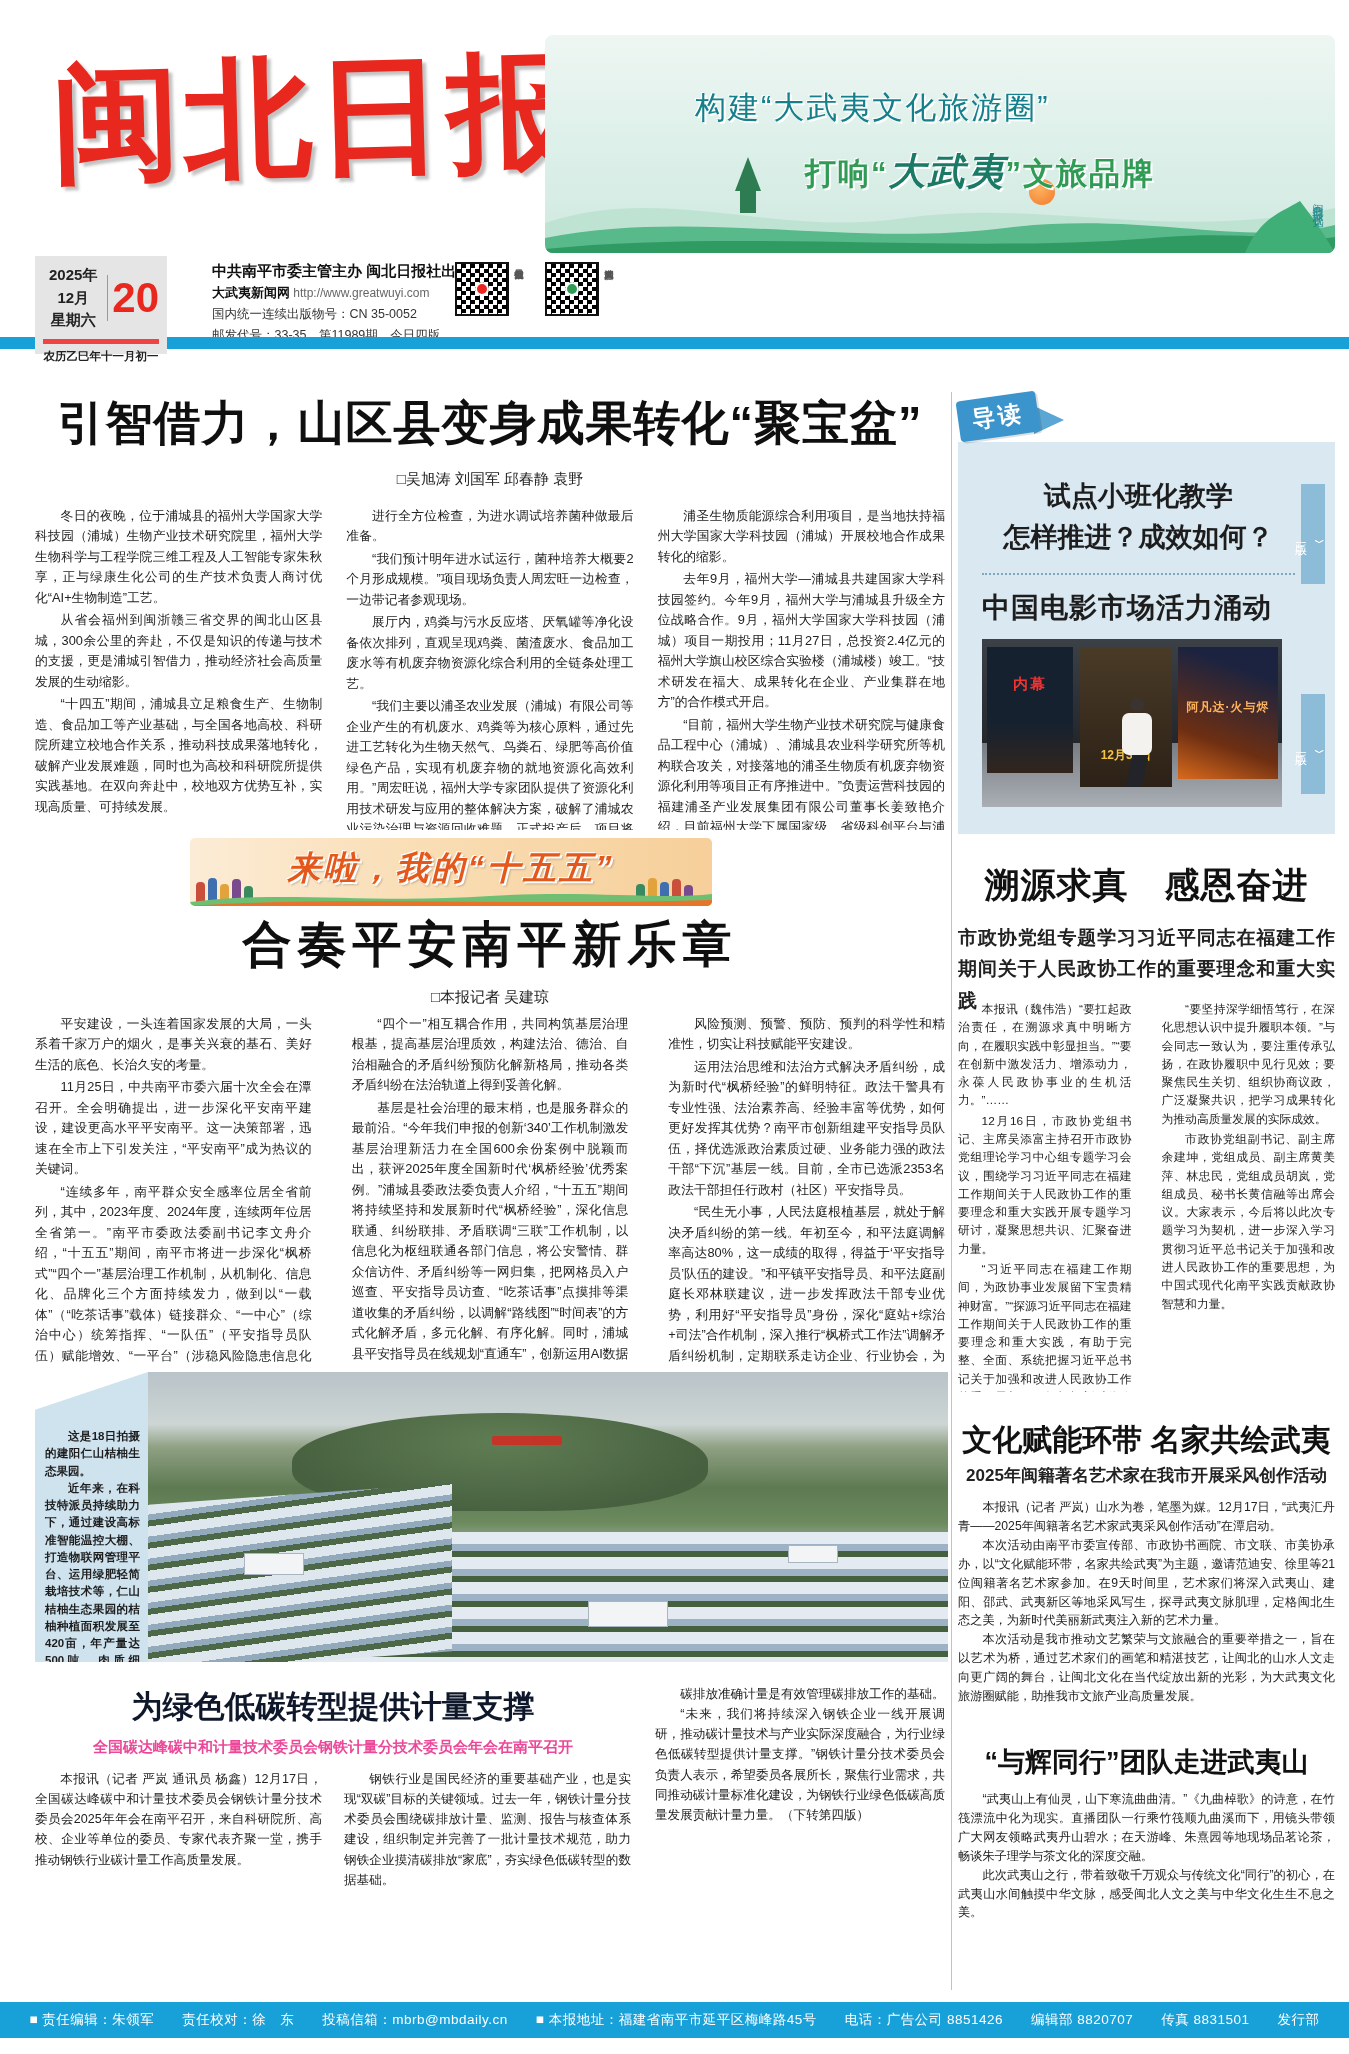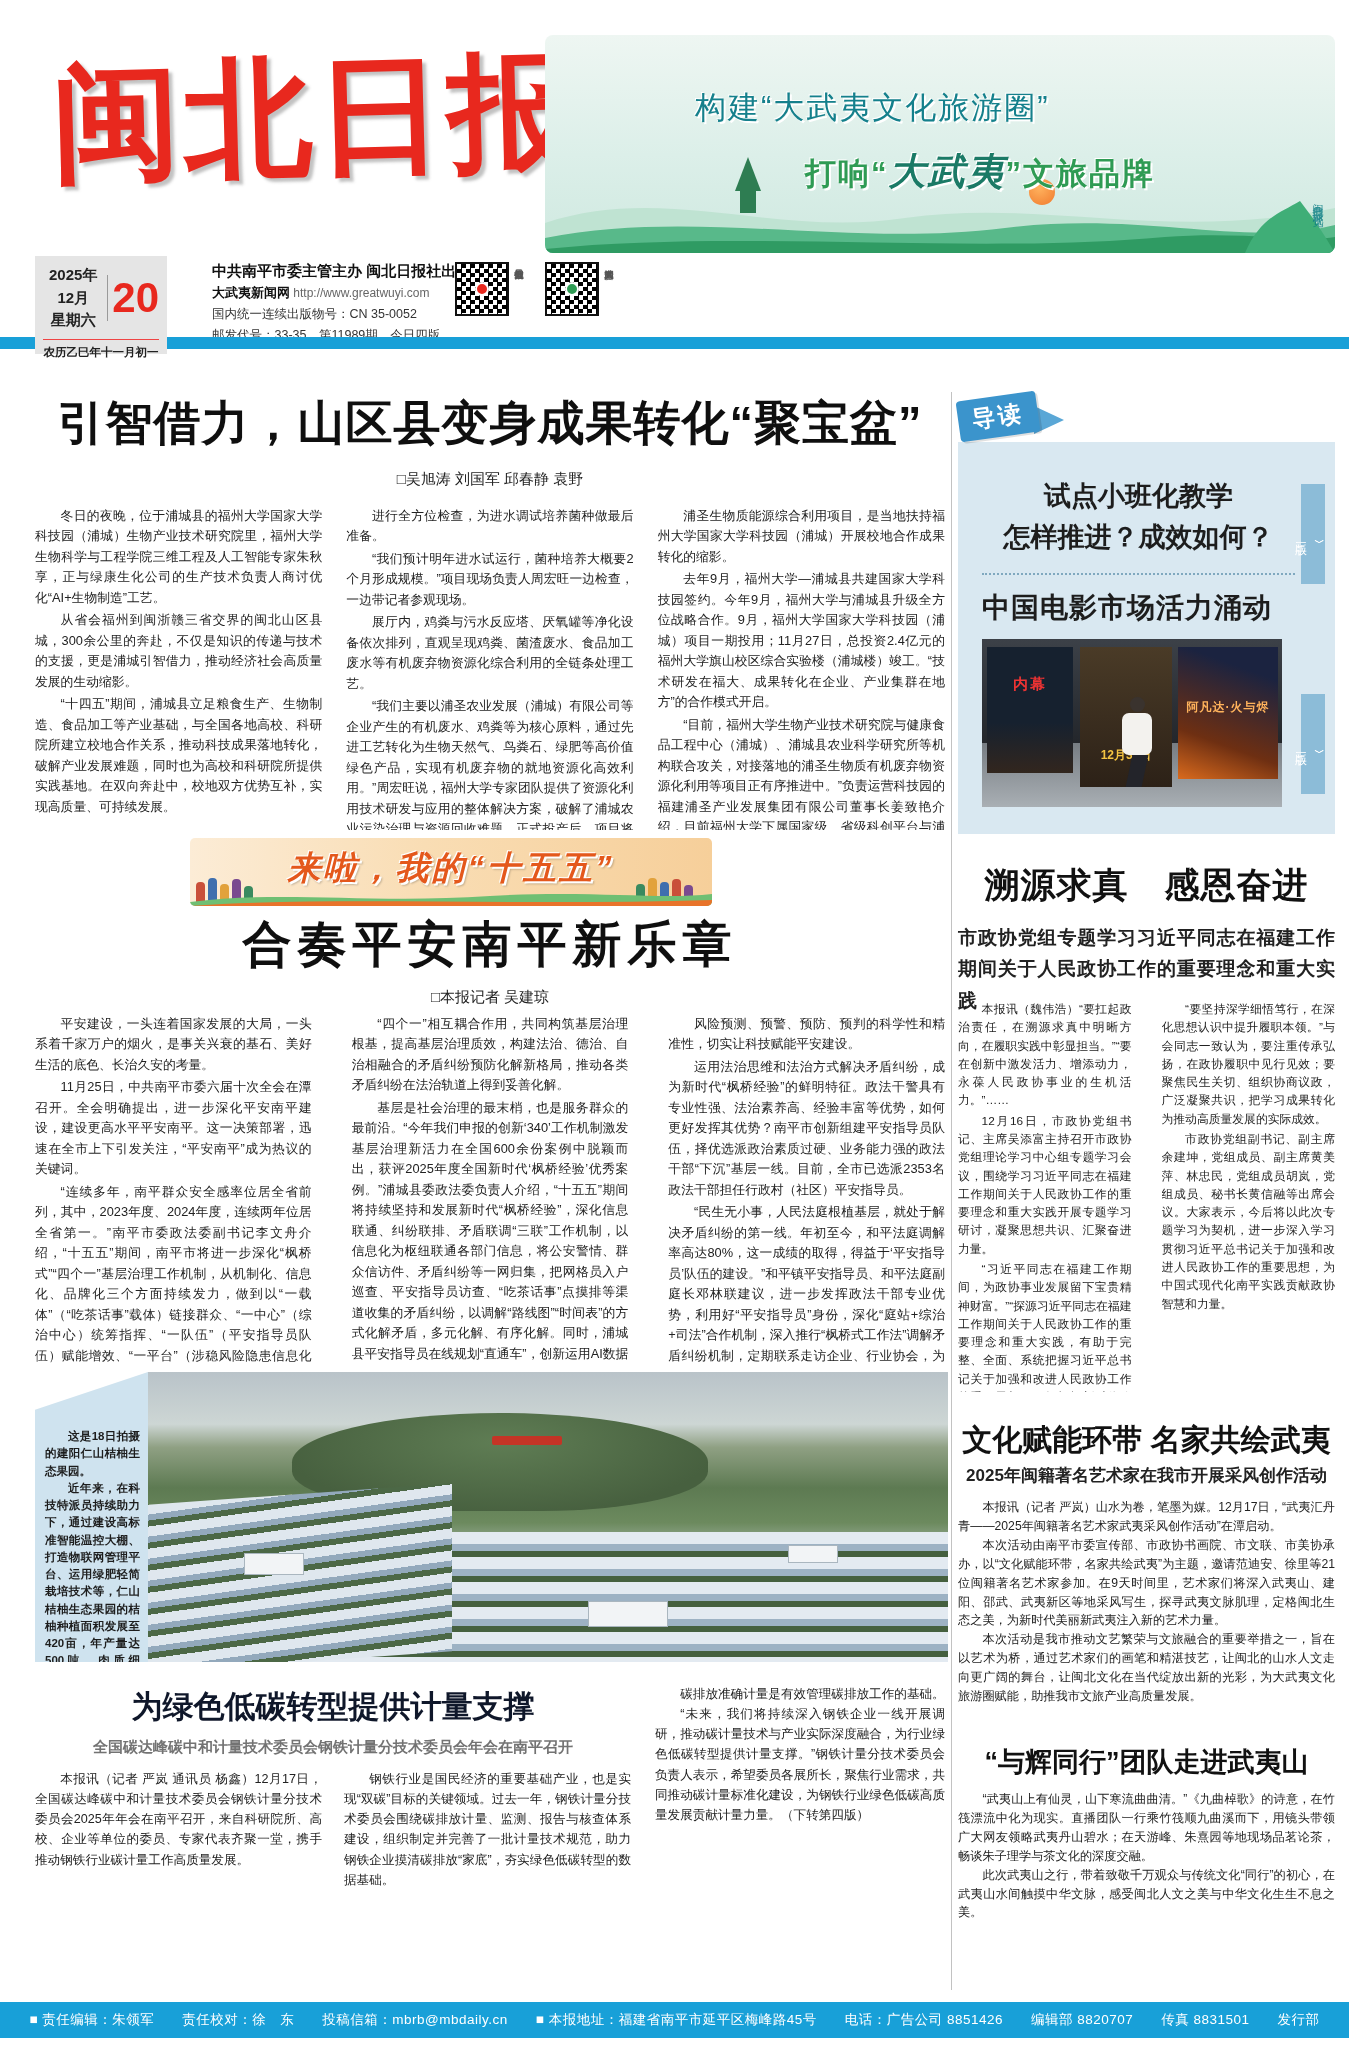--- a/index.html
+++ b/index.html
@@ -28,21 +28,21 @@
   .tb-pagoda { position:absolute; left:190px; bottom:62px; width:0; height:0;
     border-left:13px solid transparent; border-right:13px solid transparent; border-bottom:34px solid #2e7d52; }
   .tb-pagoda:after { content:""; position:absolute; left:-8px; top:30px; width:16px; height:26px; background:#2e7d52; }
 
   .datebox { position:absolute; left:35px; top:256px; width:132px; height:98px;
     background:#e5e5e5; z-index:3; padding:8px 8px 4px 8px; }
   .datebox-row { display:flex; align-items:center; }
   .db-left { width:72px; text-align:center; font-weight:bold; font-size:15px; line-height:1.5; color:#222; }
   .db-sep { width:1px; height:46px; background:#9a9a9a; margin:0 4px; }
   .db-day { flex:1; text-align:center; font-size:42px; font-weight:900; color:#e8281e; line-height:1; }
-  .db-lunar { border-top:1px solid #ef4444; margin-top:7px; padding-top:5px; text-align:center;
+  .db-lunar { border-top:5px solid #ef4444; margin-top:7px; padding-top:5px; text-align:center;
     font-size:11.5px; font-weight:bold; color:#222; }
 
   .pubinfo { position:absolute; left:212px; top:262px; width:260px; }
   .pi-1 { font-size:15px; font-weight:900; color:#111; }
   .pi-2 { font-size:12px; color:#666; margin-top:3px; }
   .pi-2 b { color:#111; font-size:13px; }
   .pi-3, .pi-4 { font-size:12.5px; color:#333; margin-top:4px; }
 
   .qr-wrap { position:absolute; top:262px; display:flex; }
   .qr { width:54px; height:54px; border:2px solid #111; position:relative;
@@ -152,21 +152,21 @@
   .orch-rows { position:absolute; left:0; bottom:0; width:100%; height:45%;
     background:repeating-linear-gradient(180deg, #e3eaf1 0 12px, #9db2c4 12px 19px, #45603f 19px 25px); }
   .orch-rows2 { position:absolute; left:0; bottom:0; width:38%; height:58%; transform:skewY(-4deg);
     background:repeating-linear-gradient(176deg, #dfe7ee 0 10px, #93a9bc 10px 16px, #4c6846 16px 22px); }
   .orch-shed { position:absolute; background:#f2f4f6; border:1px solid #aab6bf; }
 
   
   .jl-wrap { position:absolute; left:35px; top:1680px; width:910px; height:308px; display:flex; gap:24px; overflow:hidden; }
   .jl-left { width:596px; }
   .jl-headline { text-align:center; font-size:31px; font-weight:900; color:#0f172a; margin-top:6px; }
-  .jl-sub { text-align:center; font-size:15px; font-weight:700; color:#737373; margin:10px 0 12px 0; }
+  .jl-sub { text-align:center; font-size:15px; font-weight:700; color:#ec4899; margin:10px 0 12px 0; }
   .jl-cols { display:flex; gap:22px; height:210px; overflow:hidden; }
   .jl-cols .col p, .jl-right p { font-size:12.6px; line-height:1.6; text-align:justify; text-indent:2em; color:#222; }
   .jl-right { flex:1; overflow:hidden; padding-top:4px; }
 
   
   .footer-bar { position:absolute; left:0; top:2002px; width:1349px; height:36px; background:#18a0d8;
     color:#fff; font-size:13.5px; line-height:36px; text-align:center; letter-spacing:.5px; }
 </style>
 </head>
 <body>

